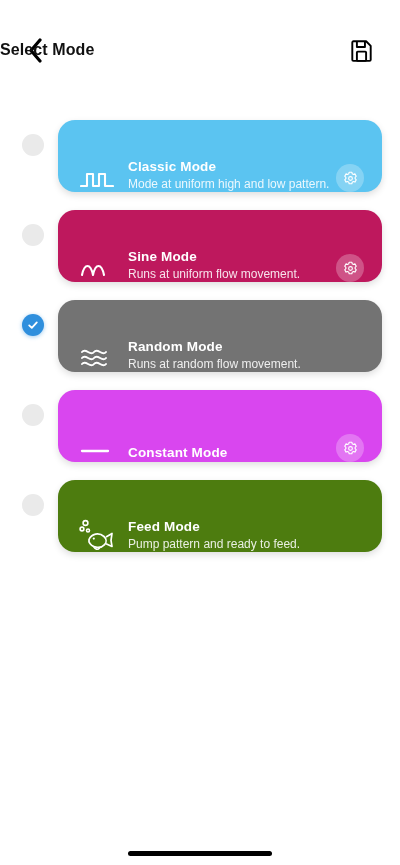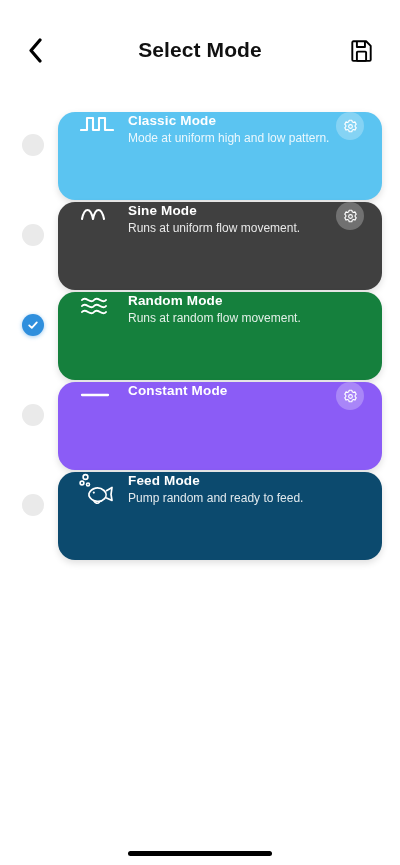--- a/index.html
+++ b/index.html
@@ -22,22 +22,21 @@
   }
   .back-btn {
     width:34px; height:34px;
     display:flex; align-items:center; justify-content:center;
     cursor:pointer;
     margin-left:-4px;
   }
   .page-title {
     position:absolute;
     left:0; right:0;
-    text-align:center;
-    font-size:21px;
+    font-size:16px;
     font-weight:bold;
     color:#111111;
     letter-spacing:0.1px;
     pointer-events:none;
   }
   .save-btn {
     margin-left:auto;
     width:34px; height:34px;
     display:flex; align-items:center; justify-content:center;
     cursor:pointer;
@@ -67,24 +66,24 @@
   }
   .radio.selected {
     background:#2f8fdd;
     box-shadow:0 1px 4px rgba(47,143,221,0.45);
   }
   .radio .check { display:none; }
   .radio.selected .check { display:block; }
 
   .mode-card {
     flex:1 1 auto;
-    height:88px;
+    height:72px;
     border-radius:17px;
     display:flex;
-    align-items:flex-start;
+    align-items:flex-end;
     padding:0 14px 0 16px;
     box-shadow:0 3px 7px rgba(0,0,0,0.13);
     cursor:pointer;
     overflow:hidden;
     margin-top:22px;
   }
   .mode-icon {
     width:46px;
     flex:0 0 auto;
     display:flex;
@@ -182,21 +181,21 @@
           <circle cx="10" cy="10" r="2.5" fill="none" stroke="#ffffff" stroke-width="1.5"></circle>
         </svg>
       </div>
     </div>
   </div>
 
   <div class="mode-row">
     <div class="radio">
       
     </div>
-    <div class="mode-card" style="background:#404040">
+    <div class="mode-card" style="background:#be185d">
       <div class="mode-icon">
         <svg width="34" height="24" viewBox="0 0 34 24">
           <path d="M2 17 C4.5 5, 10.5 5, 13 17 C15.5 5, 21.5 5, 24 17" fill="none" stroke="#ffffff" stroke-width="2.1" stroke-linecap="round" stroke-linejoin="round"></path>
         </svg>
       </div>
       <div class="mode-text">
         <div class="mode-title">Sine Mode</div>
         <div class="mode-sub">Runs at uniform flow movement.</div>
       </div>
       <div class="gear-btn">
@@ -208,41 +207,41 @@
       </div>
     </div>
   </div>
 
   <div class="mode-row">
     <div class="radio selected">
       <svg class="check" width="12" height="12" viewBox="0 0 12 12">
         <polyline points="2.2,6.4 4.8,8.9 9.8,3.4" fill="none" stroke="#ffffff" stroke-width="1.8" stroke-linecap="round" stroke-linejoin="round"></polyline>
       </svg>
     </div>
-    <div class="mode-card" style="background:#15803d">
+    <div class="mode-card" style="background:#737373">
       <div class="mode-icon">
         <svg width="34" height="28" viewBox="0 0 34 28">
           <path d="M2 8 C6 3, 10 13, 14 8 C18 3, 22 13, 26 8" fill="none" stroke="#ffffff" stroke-width="2" stroke-linecap="round"></path>
           <path d="M2 14 C6 9, 10 19, 14 14 C18 9, 22 19, 26 14" fill="none" stroke="#ffffff" stroke-width="2" stroke-linecap="round"></path>
           <path d="M2 20 C6 15, 10 25, 14 20 C18 15, 22 25, 26 20" fill="none" stroke="#ffffff" stroke-width="2" stroke-linecap="round"></path>
         </svg>
       </div>
       <div class="mode-text">
         <div class="mode-title">Random Mode</div>
         <div class="mode-sub">Runs at random flow movement.</div>
       </div>
       <div class="gear-btn hidden"></div>
     </div>
   </div>
 
   <div class="mode-row">
     <div class="radio">
       
     </div>
-    <div class="mode-card" style="background:#8b5cf6">
+    <div class="mode-card" style="background:#d946ef">
       <div class="mode-icon">
         <svg width="34" height="24" viewBox="0 0 34 24">
           <line x1="2" y1="13" x2="28" y2="13" stroke="#ffffff" stroke-width="2.3" stroke-linecap="round"></line>
         </svg>
       </div>
       <div class="mode-text">
         <div class="mode-title">Constant Mode</div>
       </div>
       <div class="gear-btn">
         <svg width="15" height="15" viewBox="0 0 20 20">
@@ -251,36 +250,36 @@
           <circle cx="10" cy="10" r="2.5" fill="none" stroke="#ffffff" stroke-width="1.5"></circle>
         </svg>
       </div>
     </div>
   </div>
 
   <div class="mode-row">
     <div class="radio">
       
     </div>
-    <div class="mode-card" style="background:#0c4a6e">
+    <div class="mode-card" style="background:#4d7c0f">
       <div class="mode-icon">
         <svg width="38" height="34" viewBox="0 0 38 34">
           <circle cx="7.5" cy="5" r="2.4" fill="none" stroke="#ffffff" stroke-width="1.6"></circle>
           <circle cx="4" cy="11" r="1.9" fill="none" stroke="#ffffff" stroke-width="1.6"></circle>
           <circle cx="10" cy="12.5" r="1.5" fill="none" stroke="#ffffff" stroke-width="1.6"></circle>
           <path d="M11 21.5 C13.5 15.5, 21 14, 26 18.5 C28.5 20.8, 28.8 24.2, 26.6 26.6
                    C22 31.5, 13.5 29.5, 11 23.8 z" fill="none" stroke="#ffffff" stroke-width="1.7" stroke-linejoin="round"></path>
           <path d="M28 19 L34 15.5 L33 22.4 L34 28.5 L28 25.8" fill="none" stroke="#ffffff" stroke-width="1.7" stroke-linejoin="round"></path>
           <path d="M15.5 28.5 C17 31.5, 20 32, 21.5 30" fill="none" stroke="#ffffff" stroke-width="1.6" stroke-linecap="round"></path>
           <circle cx="15.8" cy="20.6" r="1.1" fill="#ffffff"></circle>
         </svg>
       </div>
       <div class="mode-text">
         <div class="mode-title">Feed Mode</div>
-        <div class="mode-sub">Pump random and ready to feed.</div>
+        <div class="mode-sub">Pump pattern and ready to feed.</div>
       </div>
       <div class="gear-btn hidden"></div>
     </div>
   </div>
 
 </div>
 
 <div class="home-indicator"></div>
 
 </body></html>

